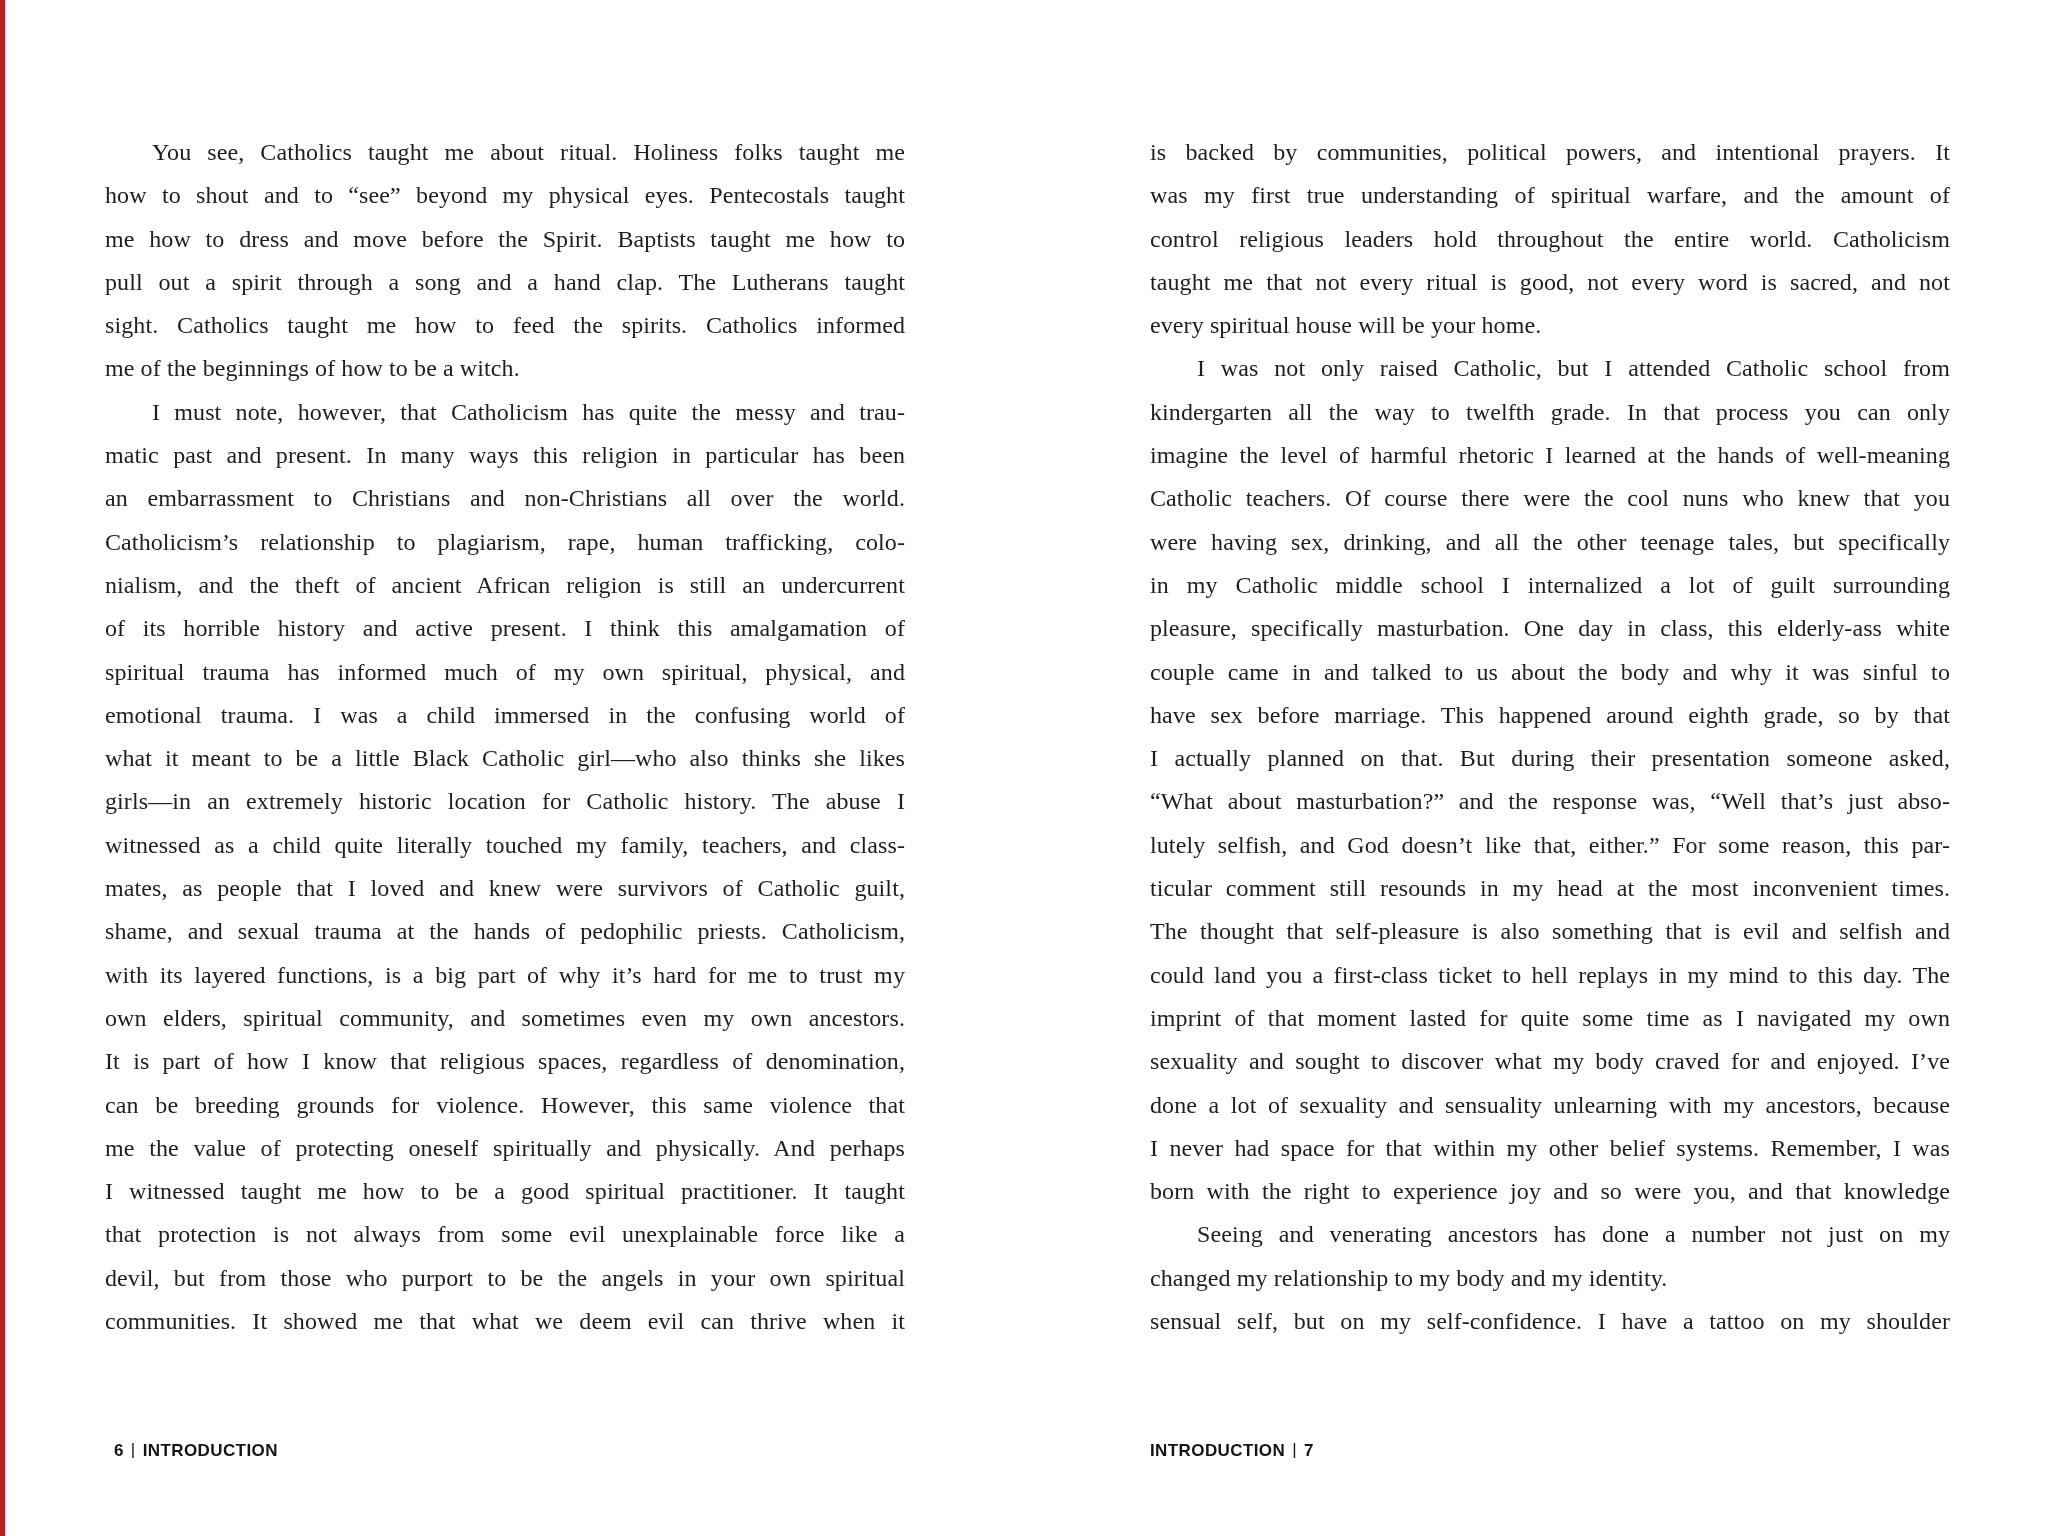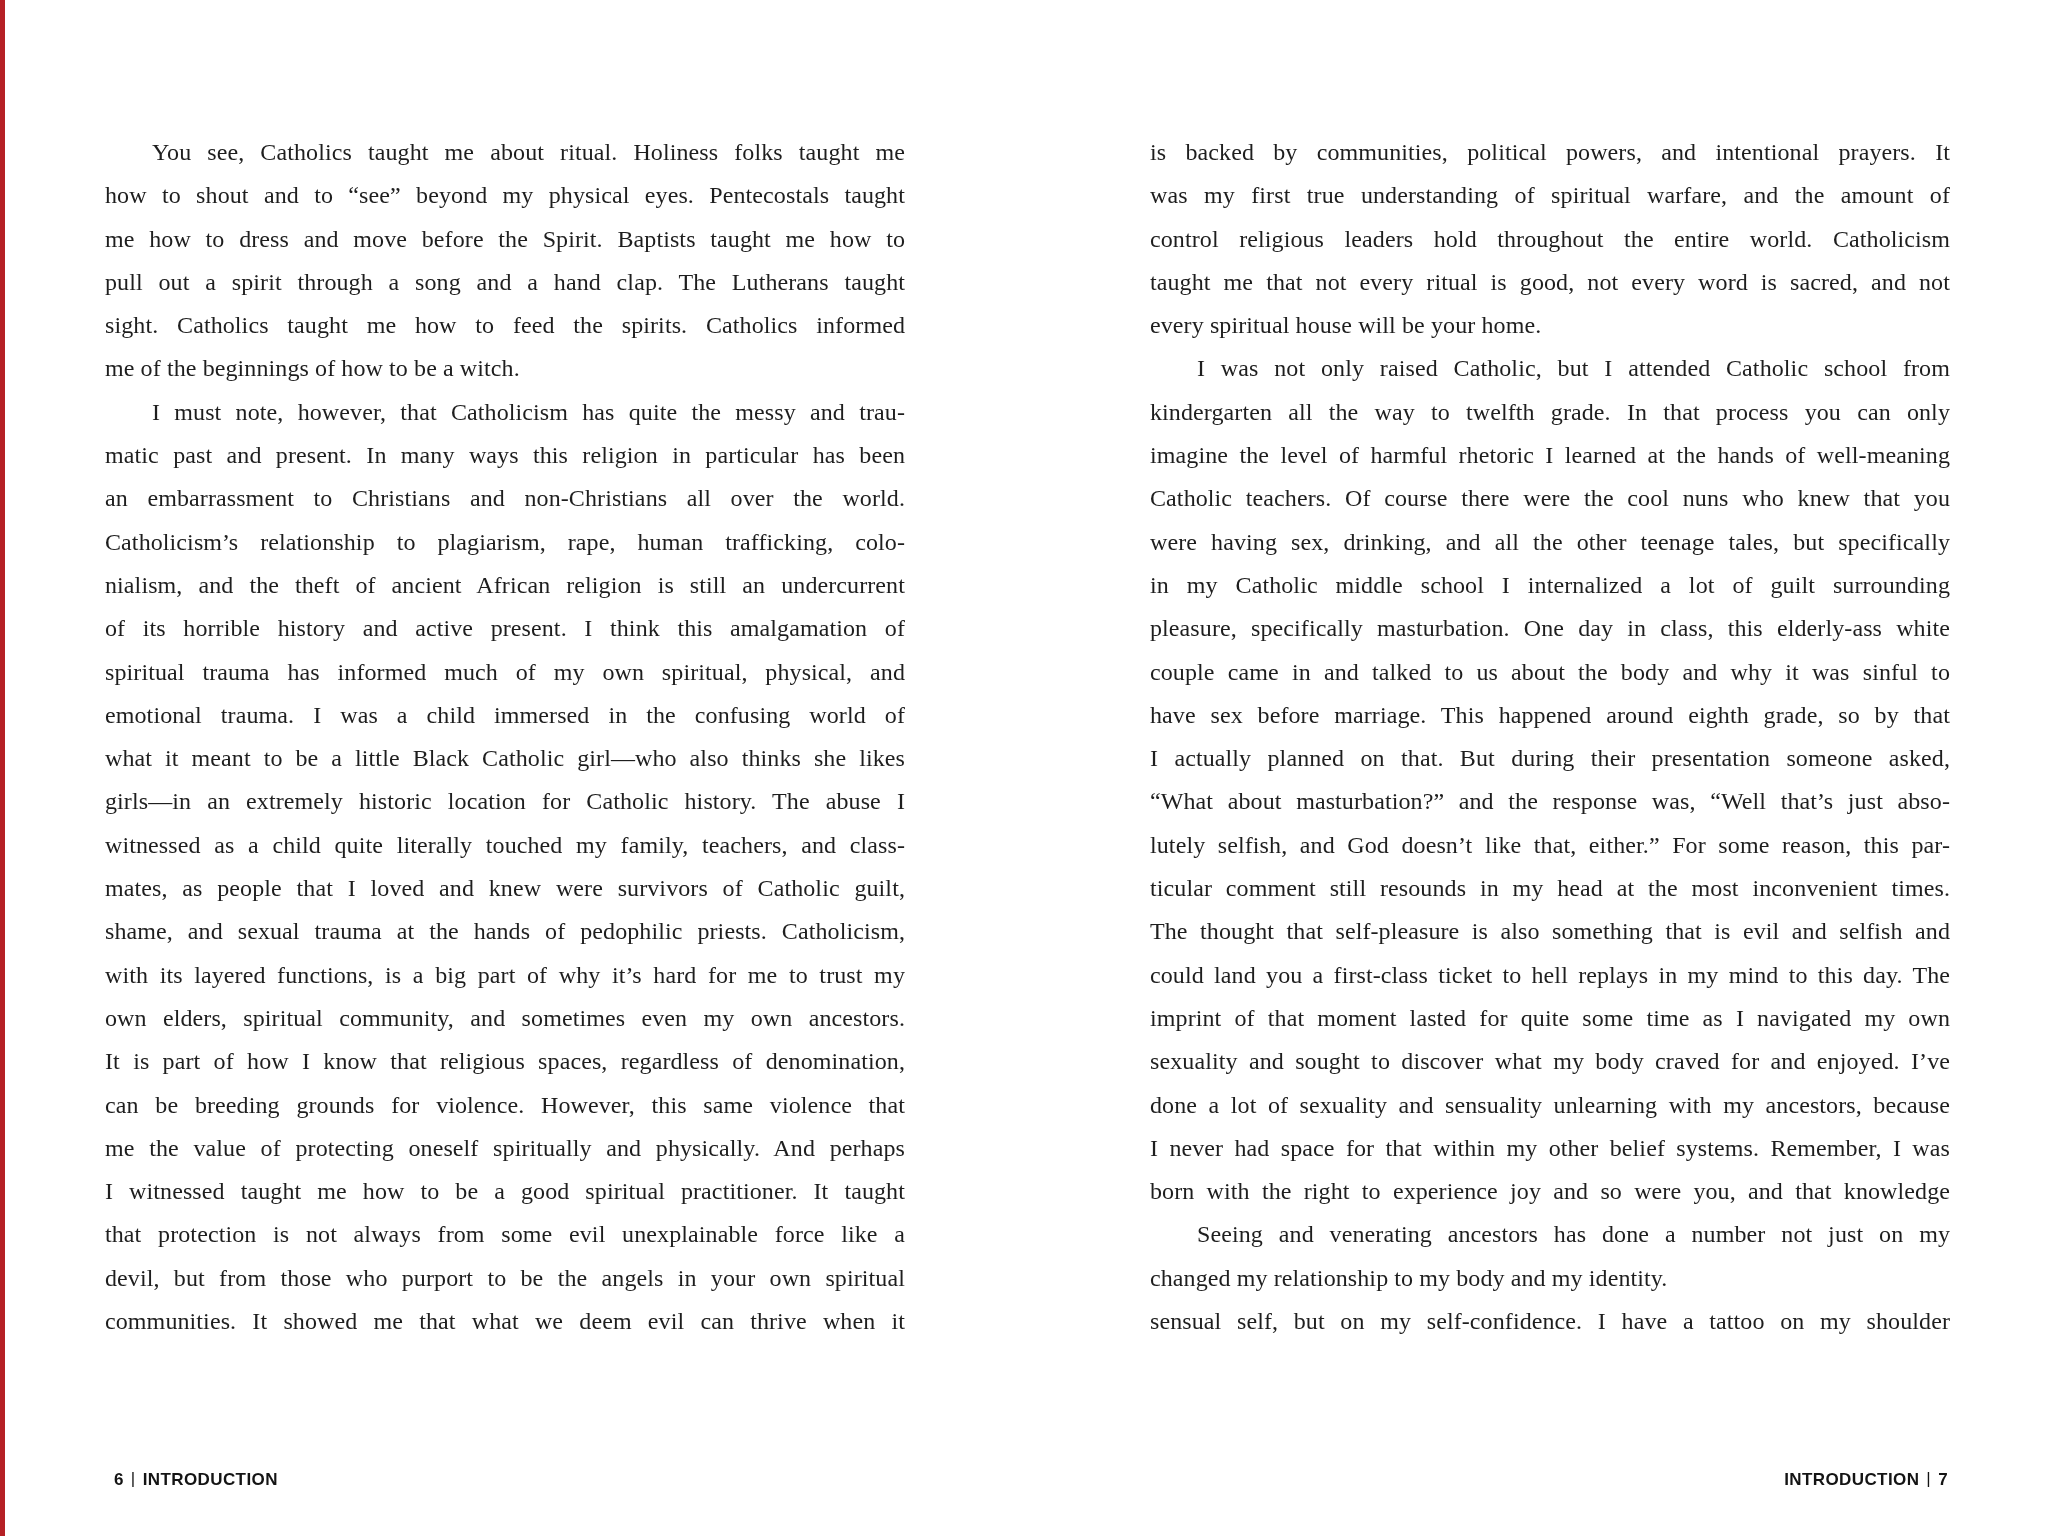--- a/index.html
+++ b/index.html
@@ -50,24 +50,23 @@
     position: absolute;
     top: 1440px;
     left: 0;
     width: 100%;
     font-family: "Liberation Sans", "DejaVu Sans", sans-serif;
     font-weight: 700;
     font-size: 17px;
     line-height: 22px;
     letter-spacing: 0.4px;
     color: #141414;
-    margin-top: 29px;
   }
   .footer-left  { text-align: left;  padding-left: 9px;  box-sizing: border-box; }
-  .footer-right { text-align: right; padding-right: 2px; box-sizing: border-box; }
+  .footer-right { text-align: left; padding-right: 2px; box-sizing: border-box; }
   .footer .sep {
     font-weight: 400;
     padding: 0 7px;
     position: relative;
     top: -1px;
   }
 </style>
 </head>
 <body style="background: rgb(255, 255, 255);">
 

